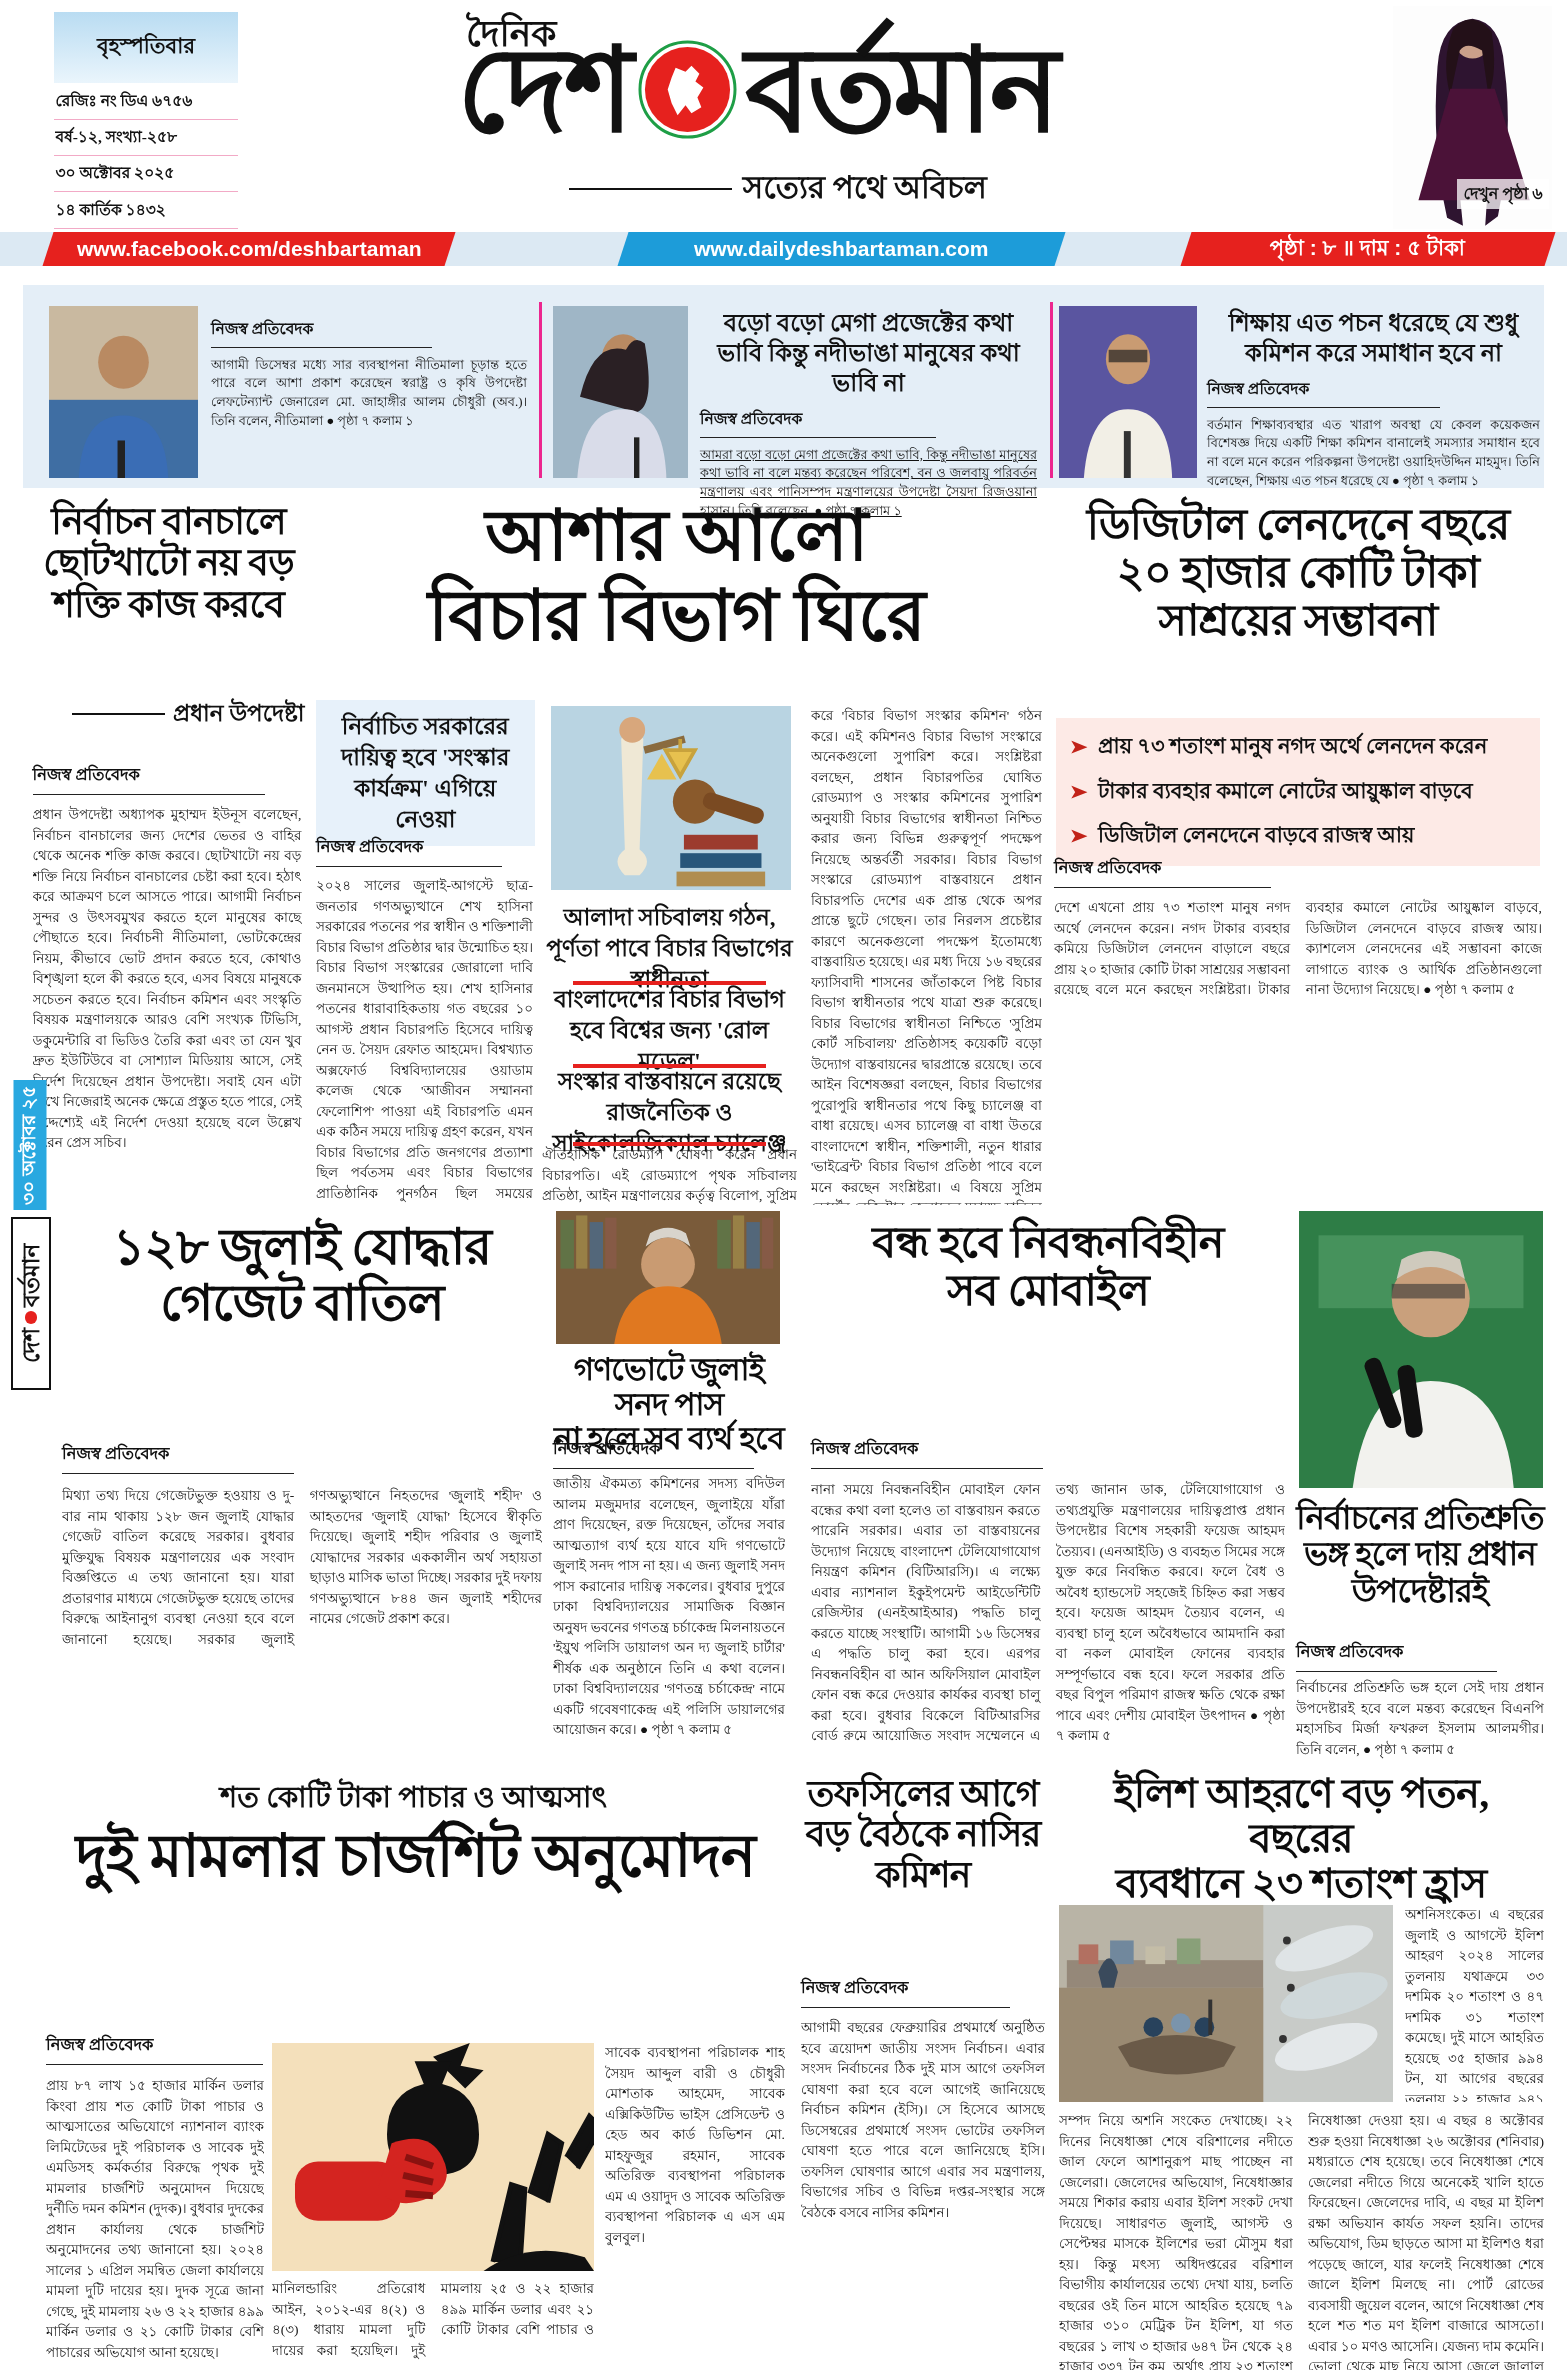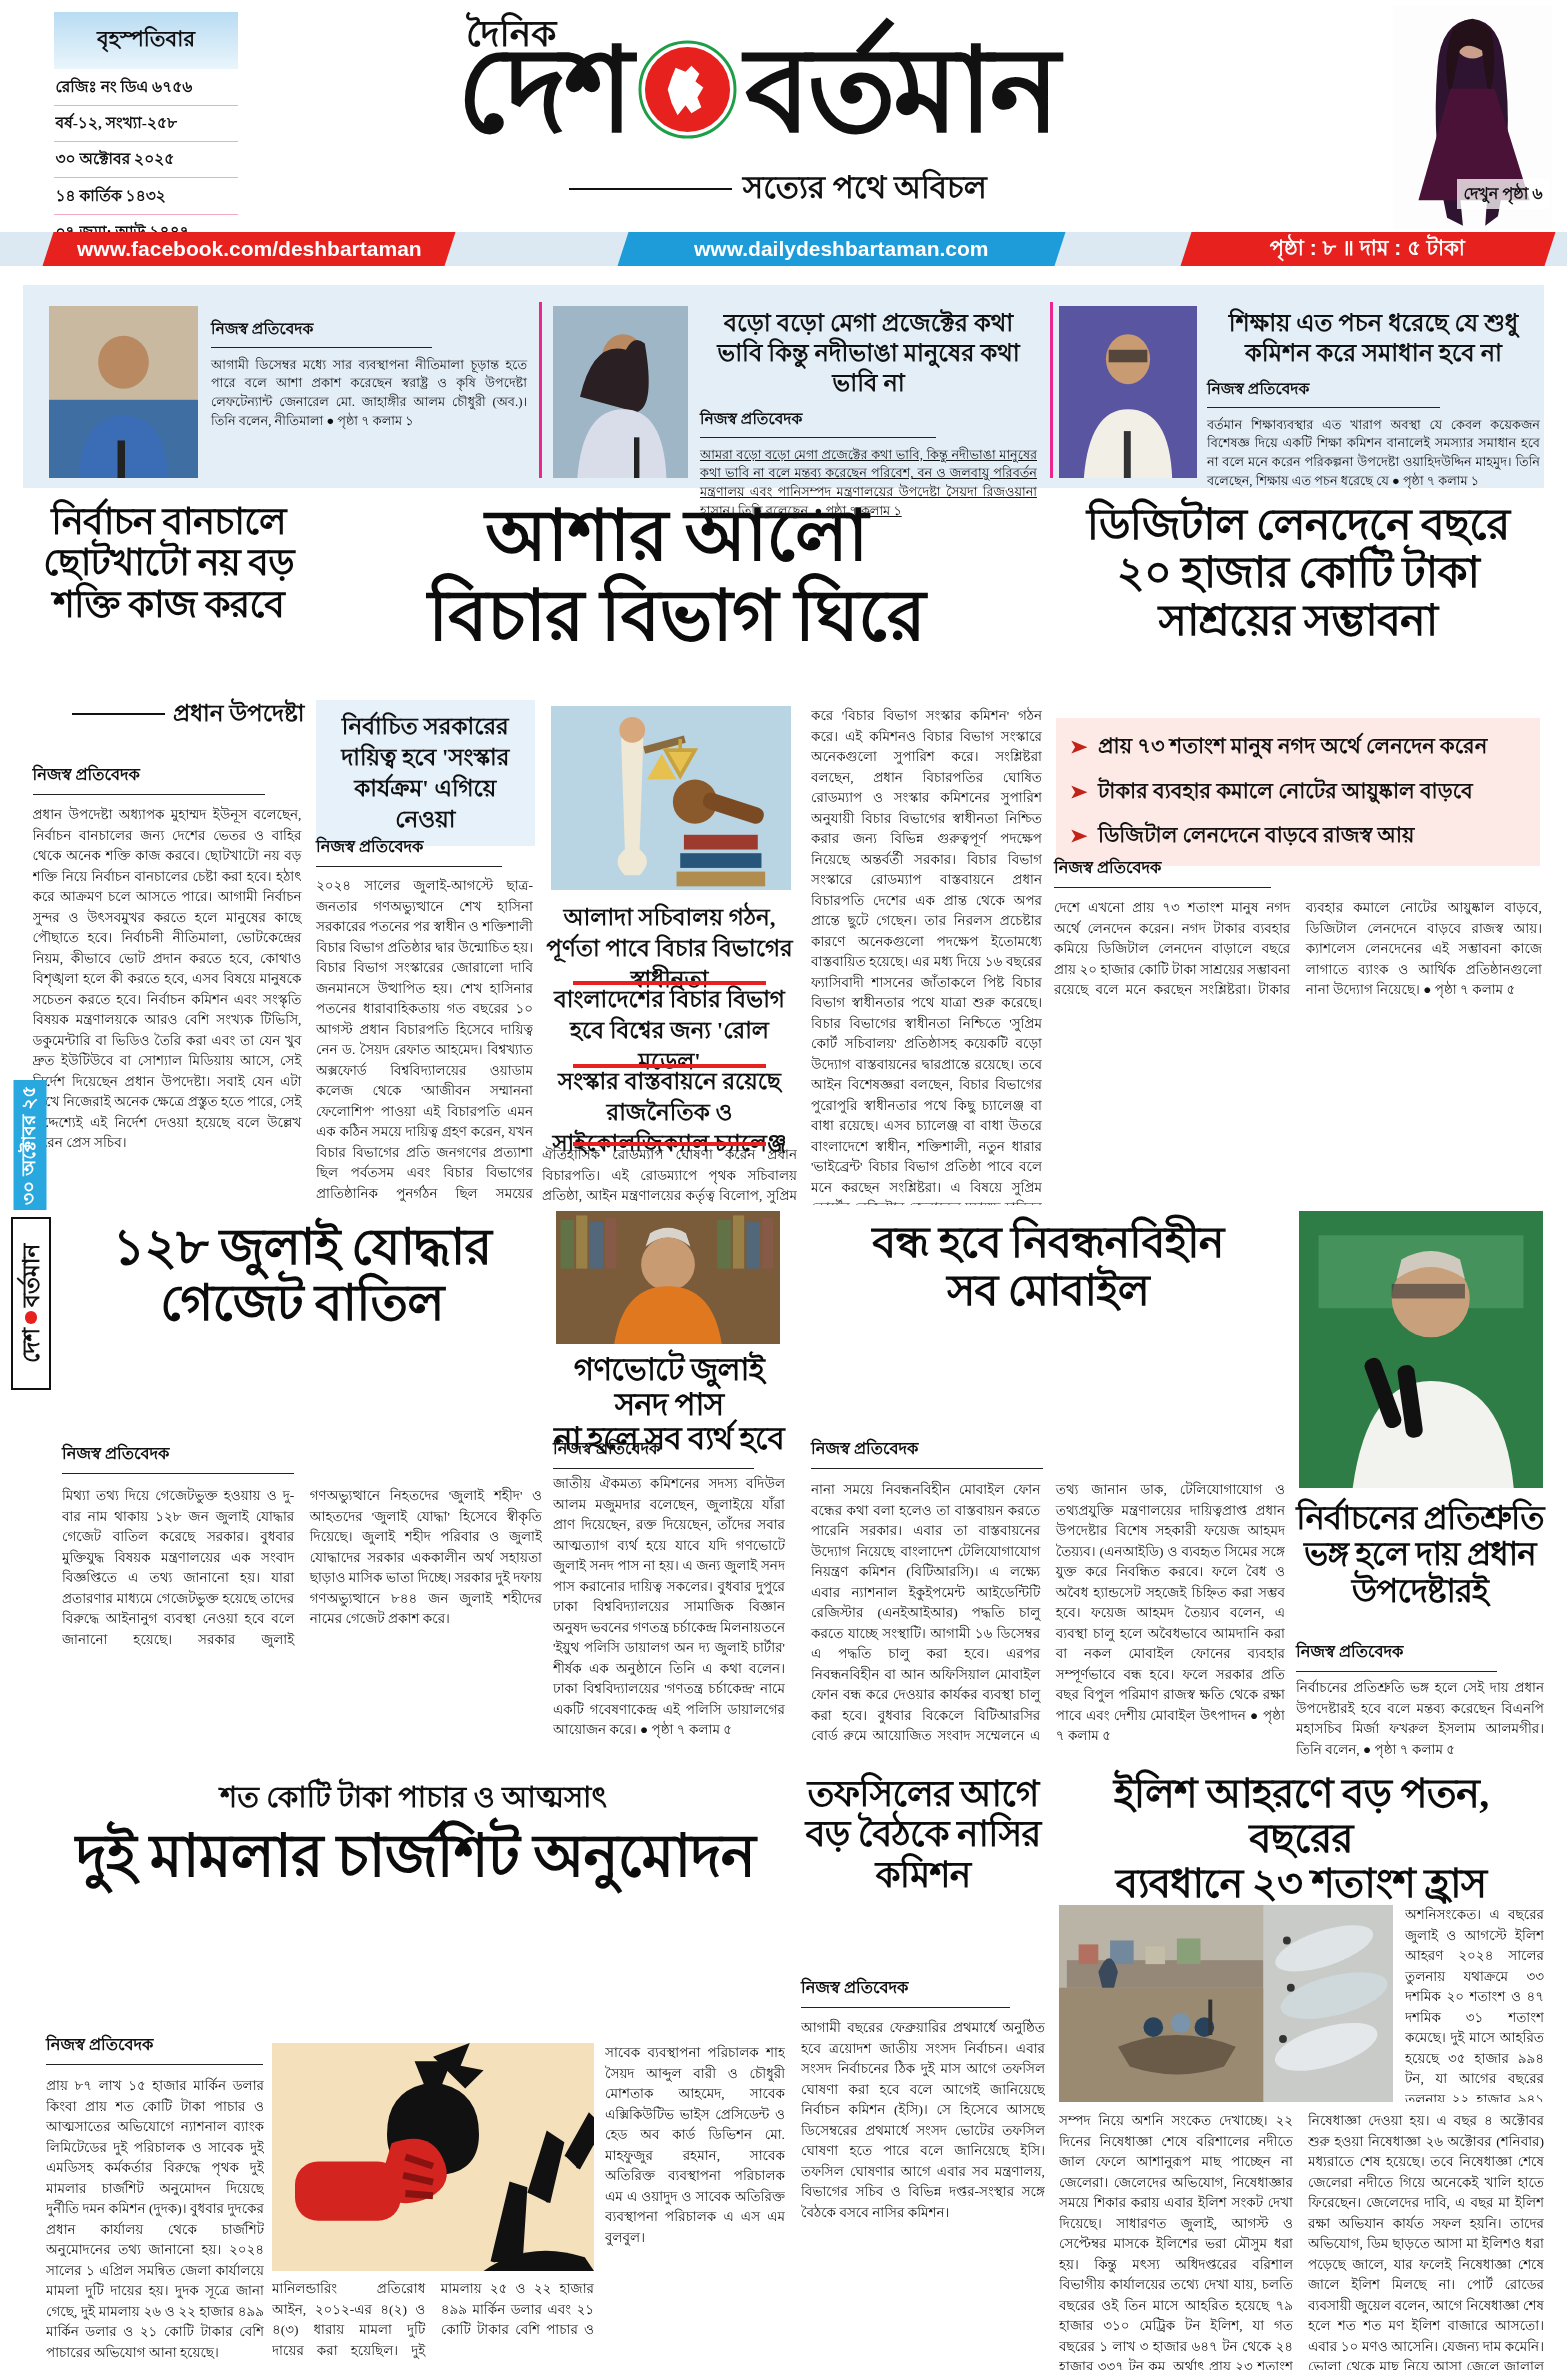--- a/index.html
+++ b/index.html
@@ -8,21 +8,21 @@
   .abs{position:absolute;}
   .hl{font-weight:900;color:#0c0c0c;text-align:center;line-height:1.12;letter-spacing:-0.8px;}
   .byline{font-weight:bold;font-size:16.3px;border-bottom:1.9px solid #222;padding-bottom:5.4px;}
   .btxt{font-size:13.5px;line-height:1.52;text-align:justify;color:#141414;}
   .cols2{column-count:2;column-gap:15.5px;column-fill:balance;}
   .photo{background:#cfd8dd;overflow:hidden;position:absolute;}
   .photo svg{width:100%;height:100%;display:block;}
   
   .datebox{width:184px;}
   .daytab{background:linear-gradient(180deg,#b9dcf2,#eaf5fc);font-weight:900;font-size:21px;
-          text-align:center;padding:11px 0;}
+          text-align:center;padding:18px 0;}
   .daterow{font-size:15.5px;font-weight:bold;padding:5.4px 1.5px 3.9px 1.5px;border-bottom:1.5px solid #f2aac6;}
   .mast-pre{font-size:36px;font-weight:900;}
   .mast-big{font-size:118px;font-weight:900;line-height:1;letter-spacing:-3.1px;white-space:nowrap;}
   .logo-circ{display:inline-block;vertical-align:-7.7px;}
   .slogan-line{display:flex;align-items:center;gap:10.8px;}
   .slogan-rule{flex:0 0 163px;border-top:2.3px solid #111;}
   .slogan-txt{font-size:31px;font-weight:bold;white-space:nowrap;}
   
   .bar-seg{height:34px;display:flex;align-items:center;justify-content:center;
            transform:skewX(-18deg);}

